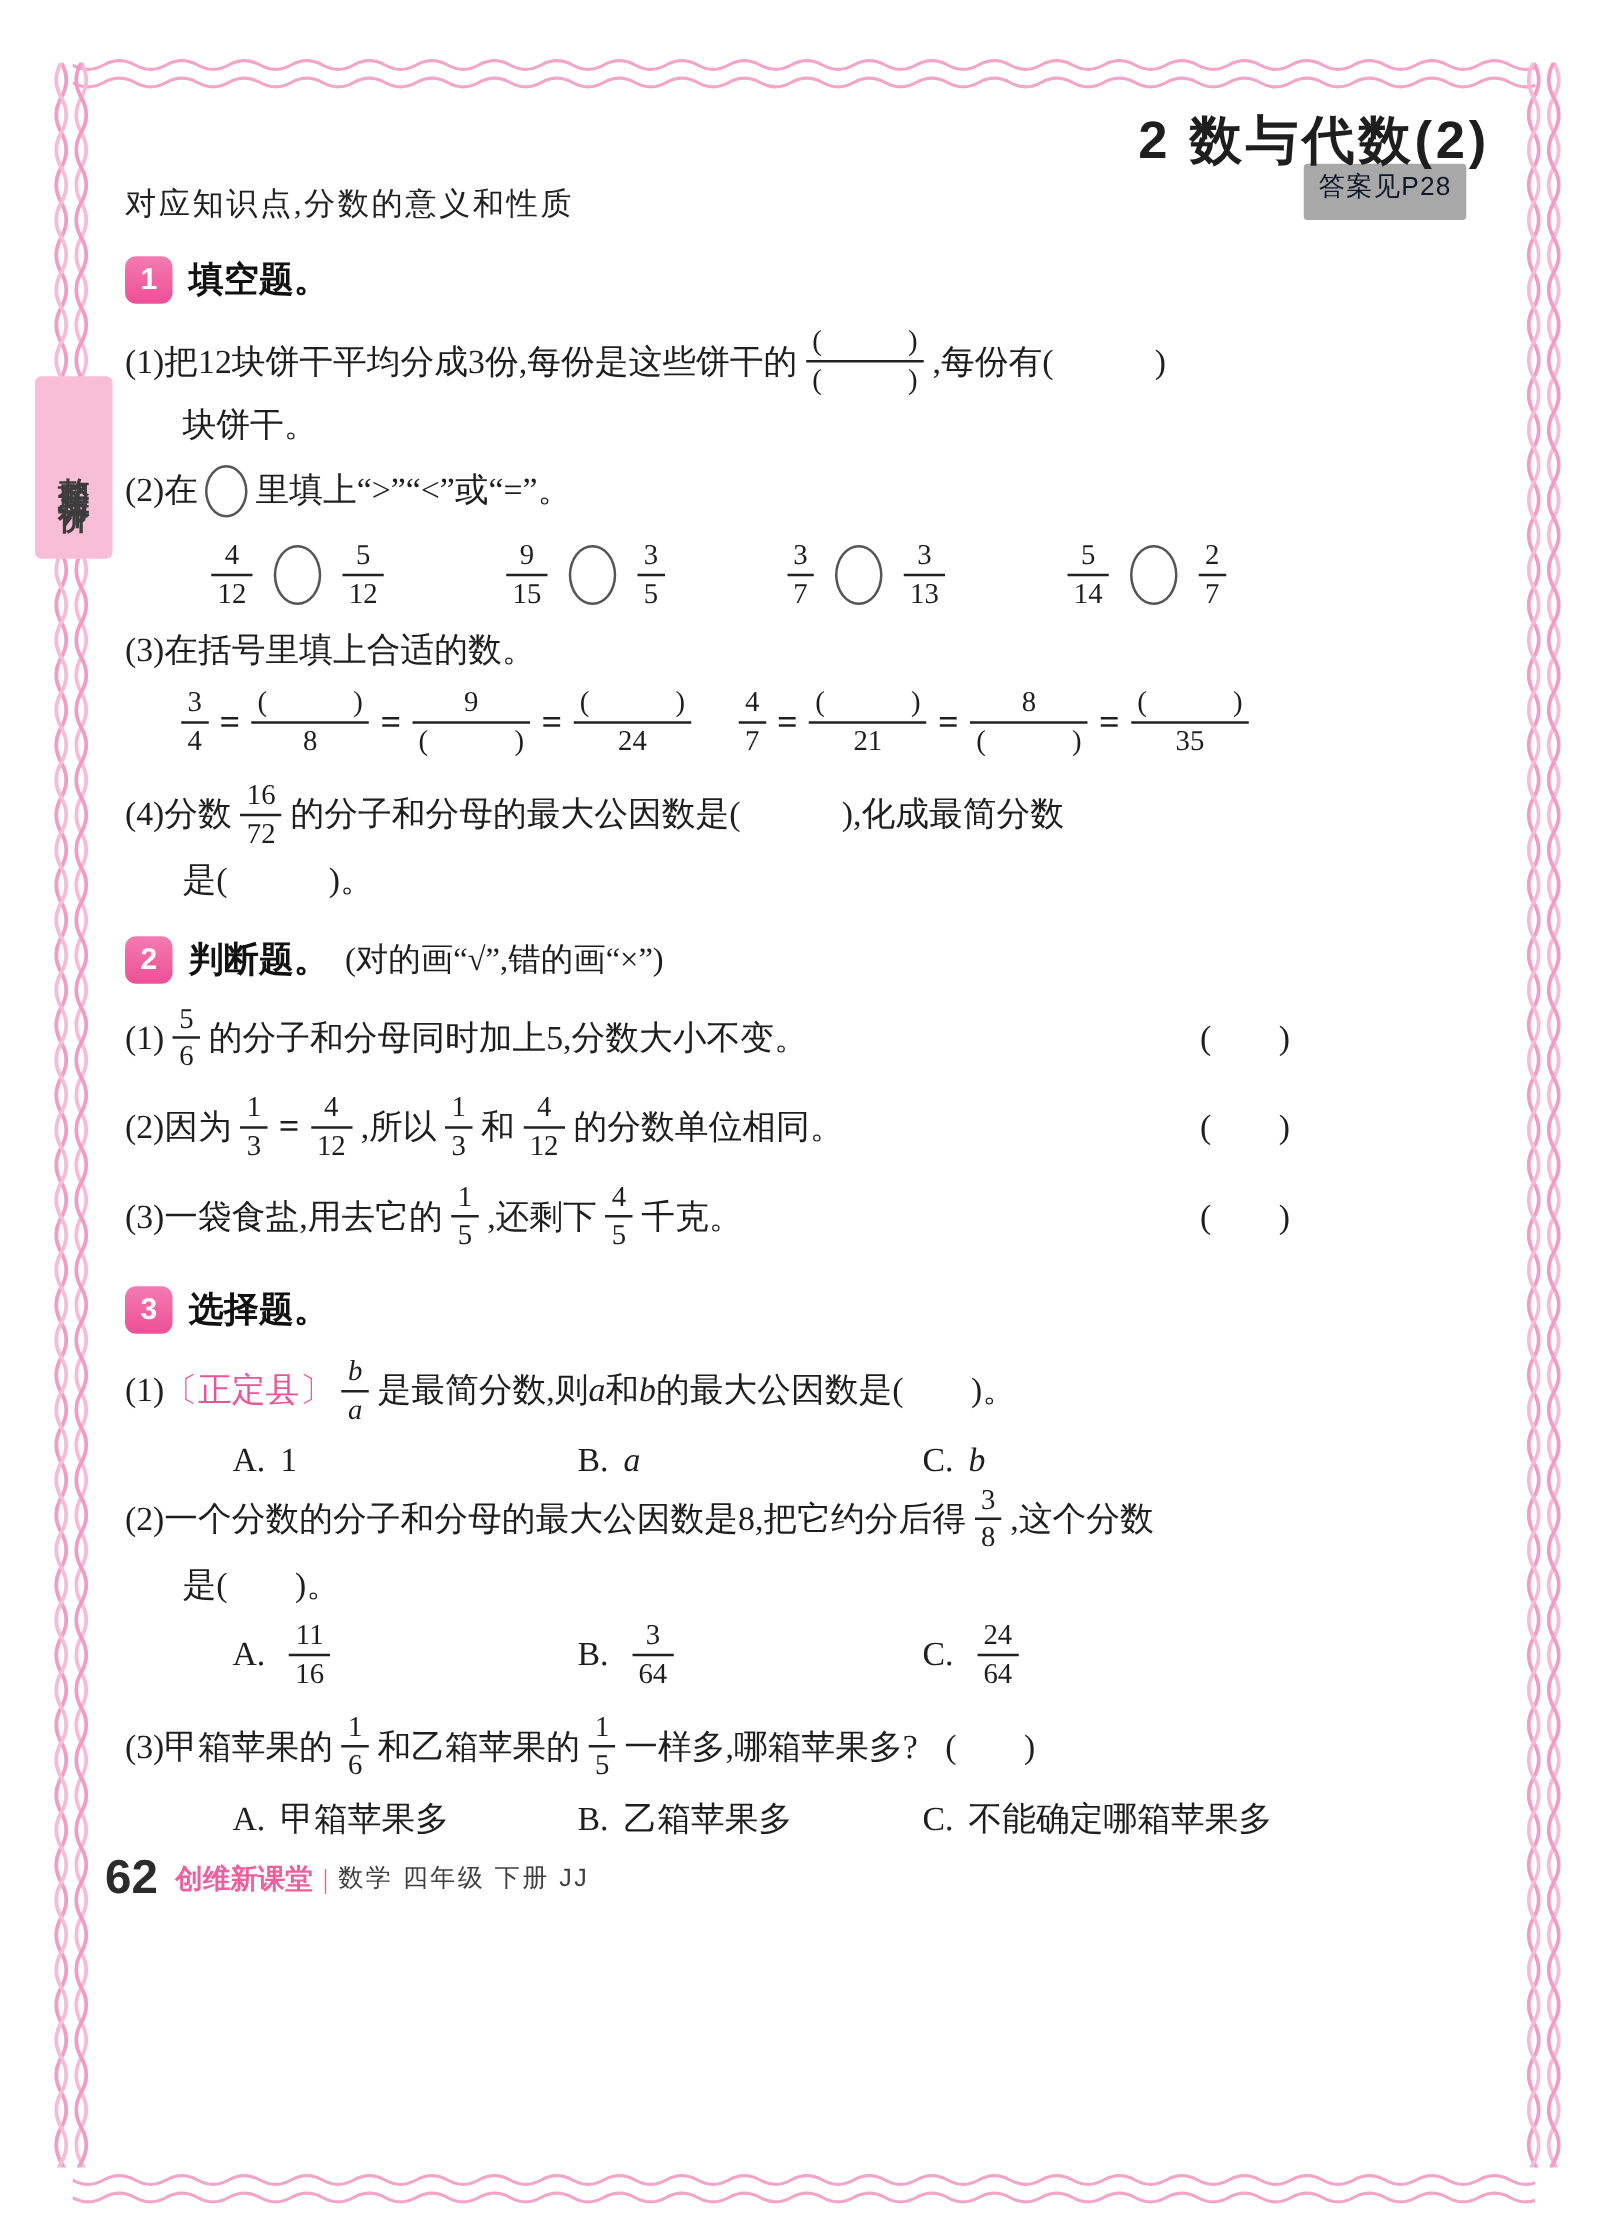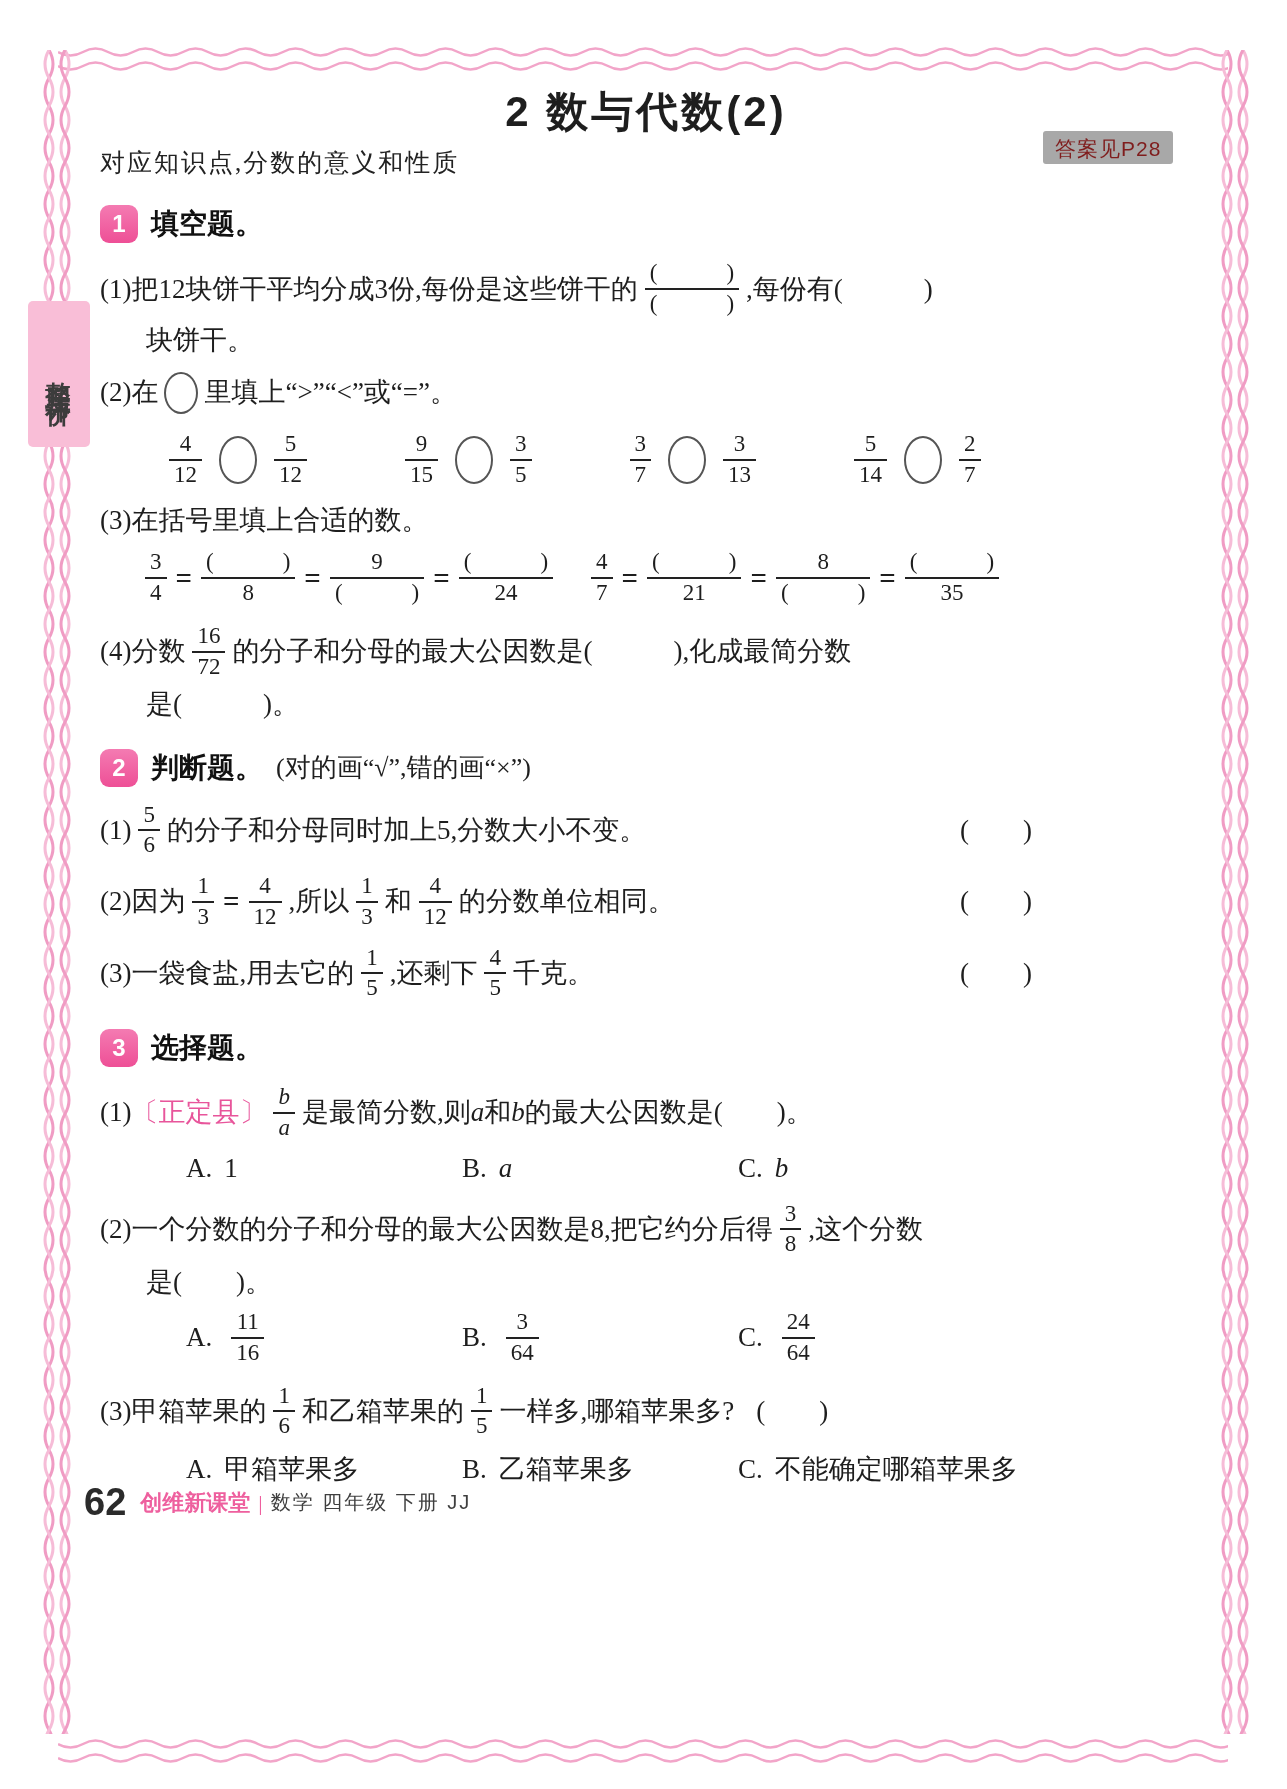--- a/index.html
+++ b/index.html
@@ -13,25 +13,25 @@
   .b-left{left:32px;top:50px}
   .b-right{left:1210px;top:50px}
 
   .side-tab{
     position:absolute;left:28px;top:301px;width:62px;height:146px;background:#f9bed7;
     border-radius:5px;display:flex;align-items:center;justify-content:center;
     writing-mode:vertical-rl;font:bold 25px "Liberation Sans",sans-serif;color:#3c3c3c;
     letter-spacing:5px;z-index:3;
   }
   .ans-badge{
-    position:absolute;left:1043px;top:131px;background:#a8a8a8;color:#7f1d1d;
-    font:21px "Liberation Sans",sans-serif;padding:4px 12px 1px;border-radius:3px;letter-spacing:1px;z-index:2;
+    position:absolute;left:1043px;top:131px;background:#a8a8a8;color:#0f172a;
+    font:21px "Liberation Sans",sans-serif;padding:4px 12px 13px;border-radius:3px;letter-spacing:1px;z-index:2;
   }
   .content{position:absolute;left:100px;top:88px;width:1092px;z-index:2}
-  .title{font:bold 42px "Liberation Sans",sans-serif;text-align:center;letter-spacing:3px;line-height:1.15}
+  .title{font:bold 42px "Liberation Sans",sans-serif;text-align:right;letter-spacing:3px;line-height:1.15}
   .subtitle{margin-top:10px;text-align:left;font-size:25px;letter-spacing:2px;color:#222}
 
   .qhead{display:flex;align-items:center;gap:13px}
   .qnum{
     width:38px;height:38px;flex:none;background:linear-gradient(180deg,#f47bb2,#ee4f96);
     color:#fff;border-radius:9px;display:flex;align-items:center;justify-content:center;
     font:bold 24px "Liberation Sans",sans-serif;
   }
   .qtitle{font:bold 28px "Liberation Sans",sans-serif;color:#111}
   .qnote{font-size:26px;color:#1e1e1e}
@@ -307,21 +307,21 @@
     <span class="opt">
       <span>B.</span>
       <span class="it">a</span>
     </span>
     <span class="opt">
       <span>C.</span>
       <span class="it">b</span>
     </span>
   </div>
 
-  <div class="line" style="margin-top:16px">
+  <div class="line" style="margin-top:2px">
     <span>(2)一个分数的分子和分母的最大公因数是8,把它约分后得</span>
     <span class="frac">
         <span class="fn">3</span>
         <span class="fd">8</span>
       </span>
     <span>,这个分数</span>
   </div>
   <div class="line indent" style="margin-top:6px">
     <span>是(　　)。</span>
   </div>

